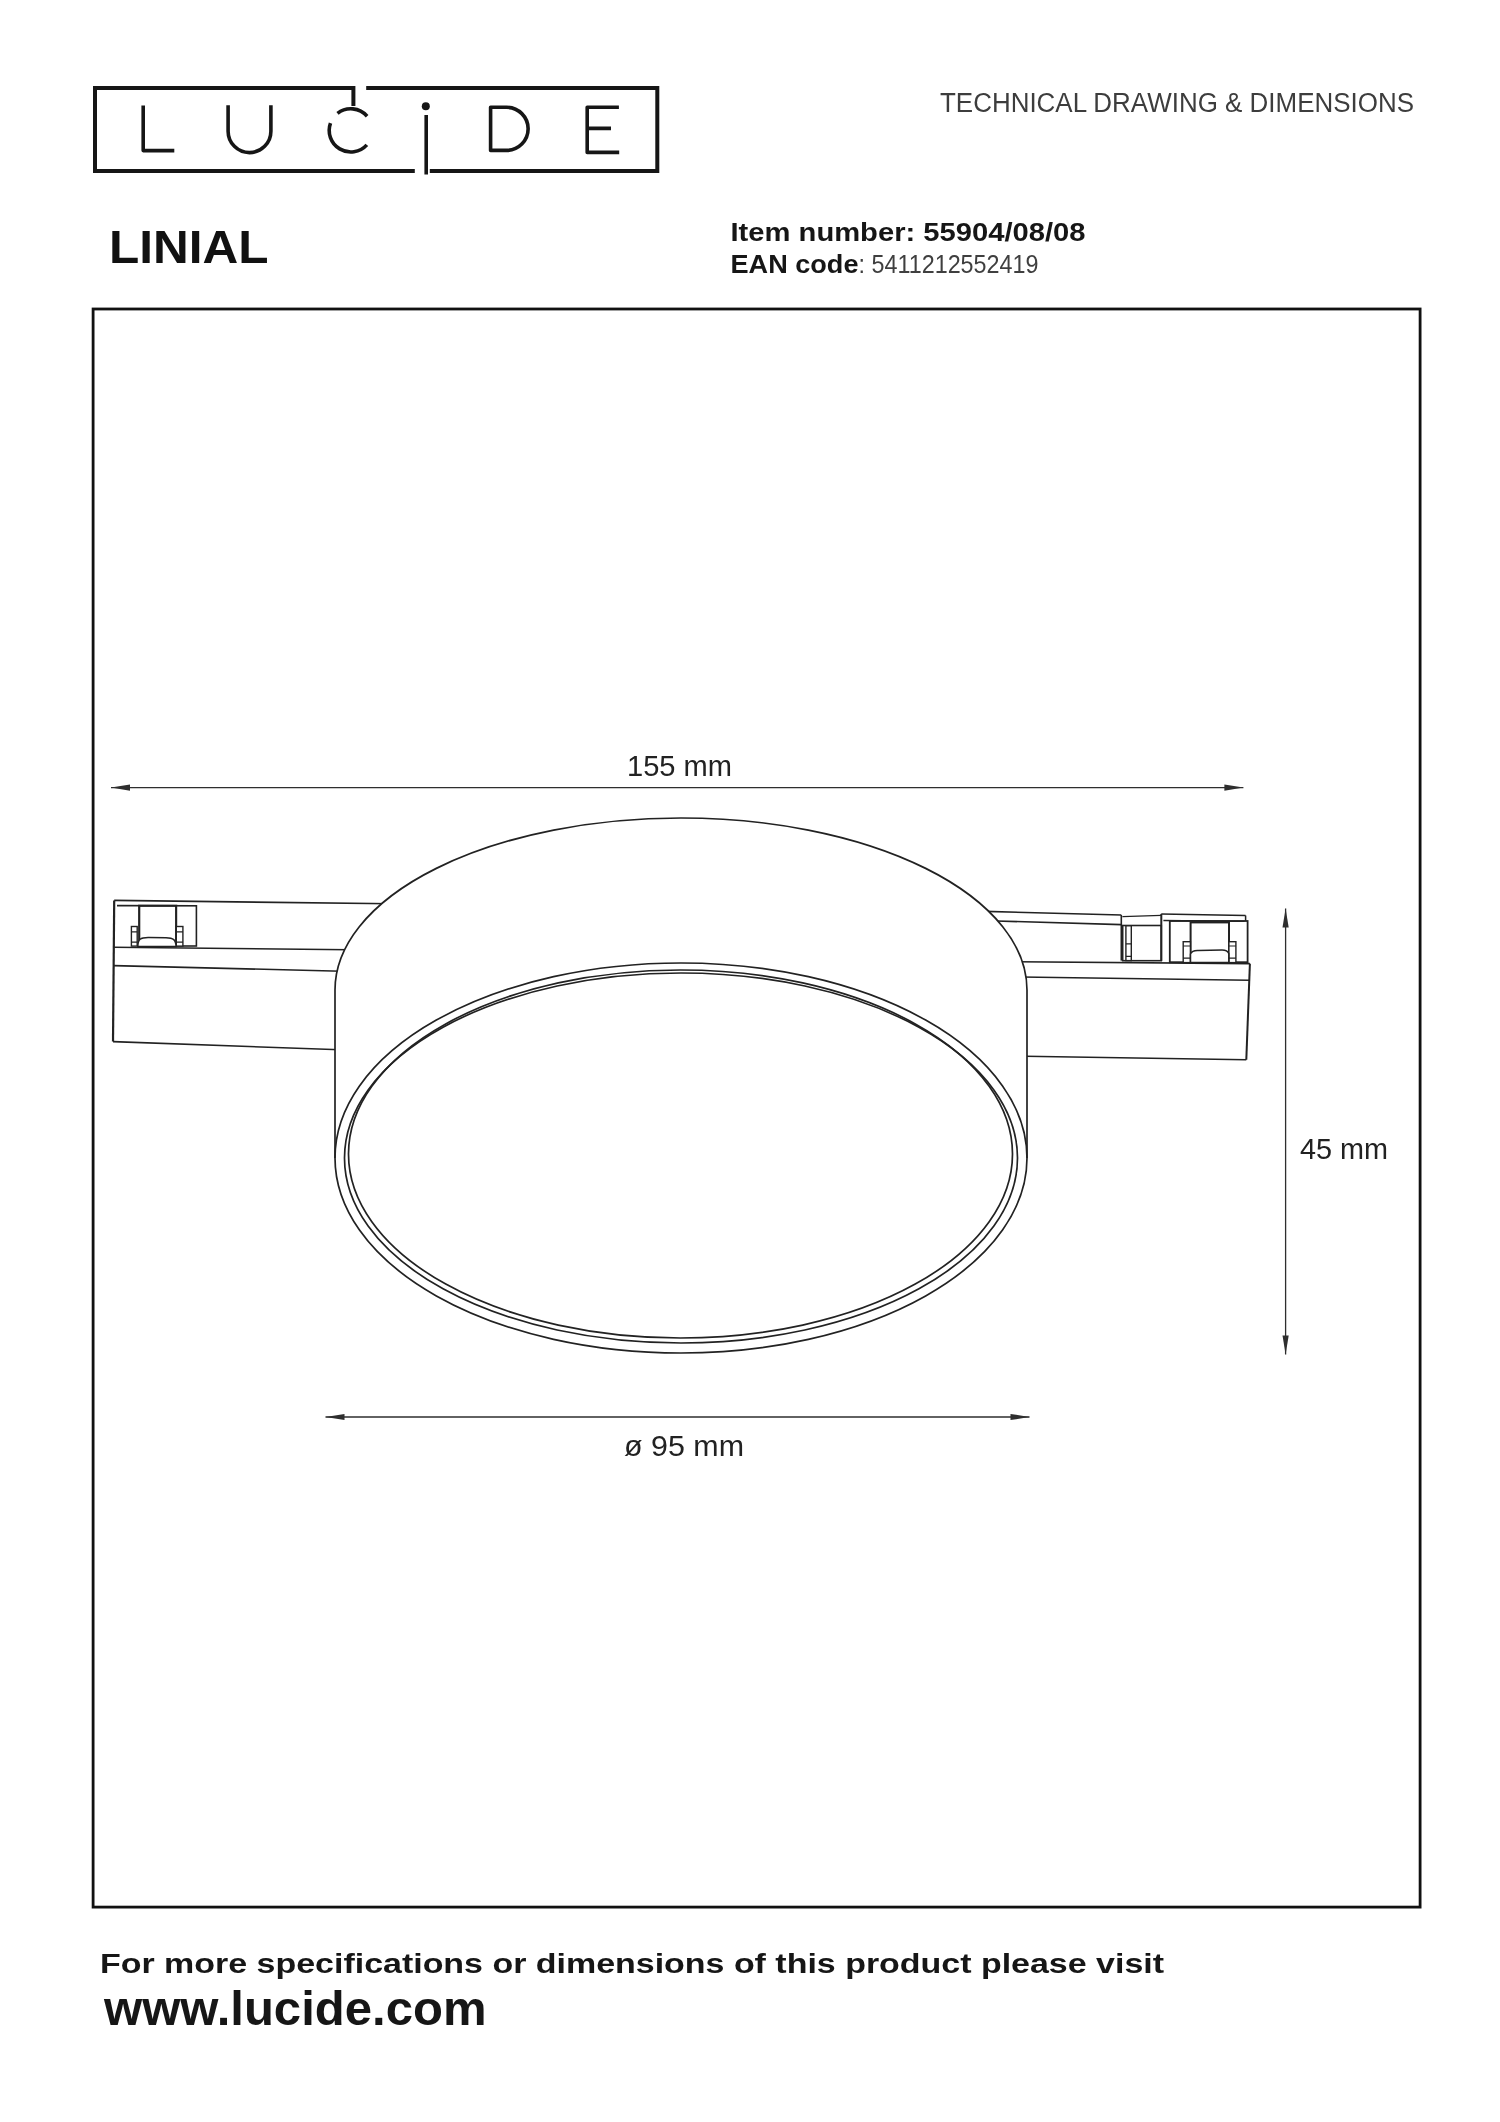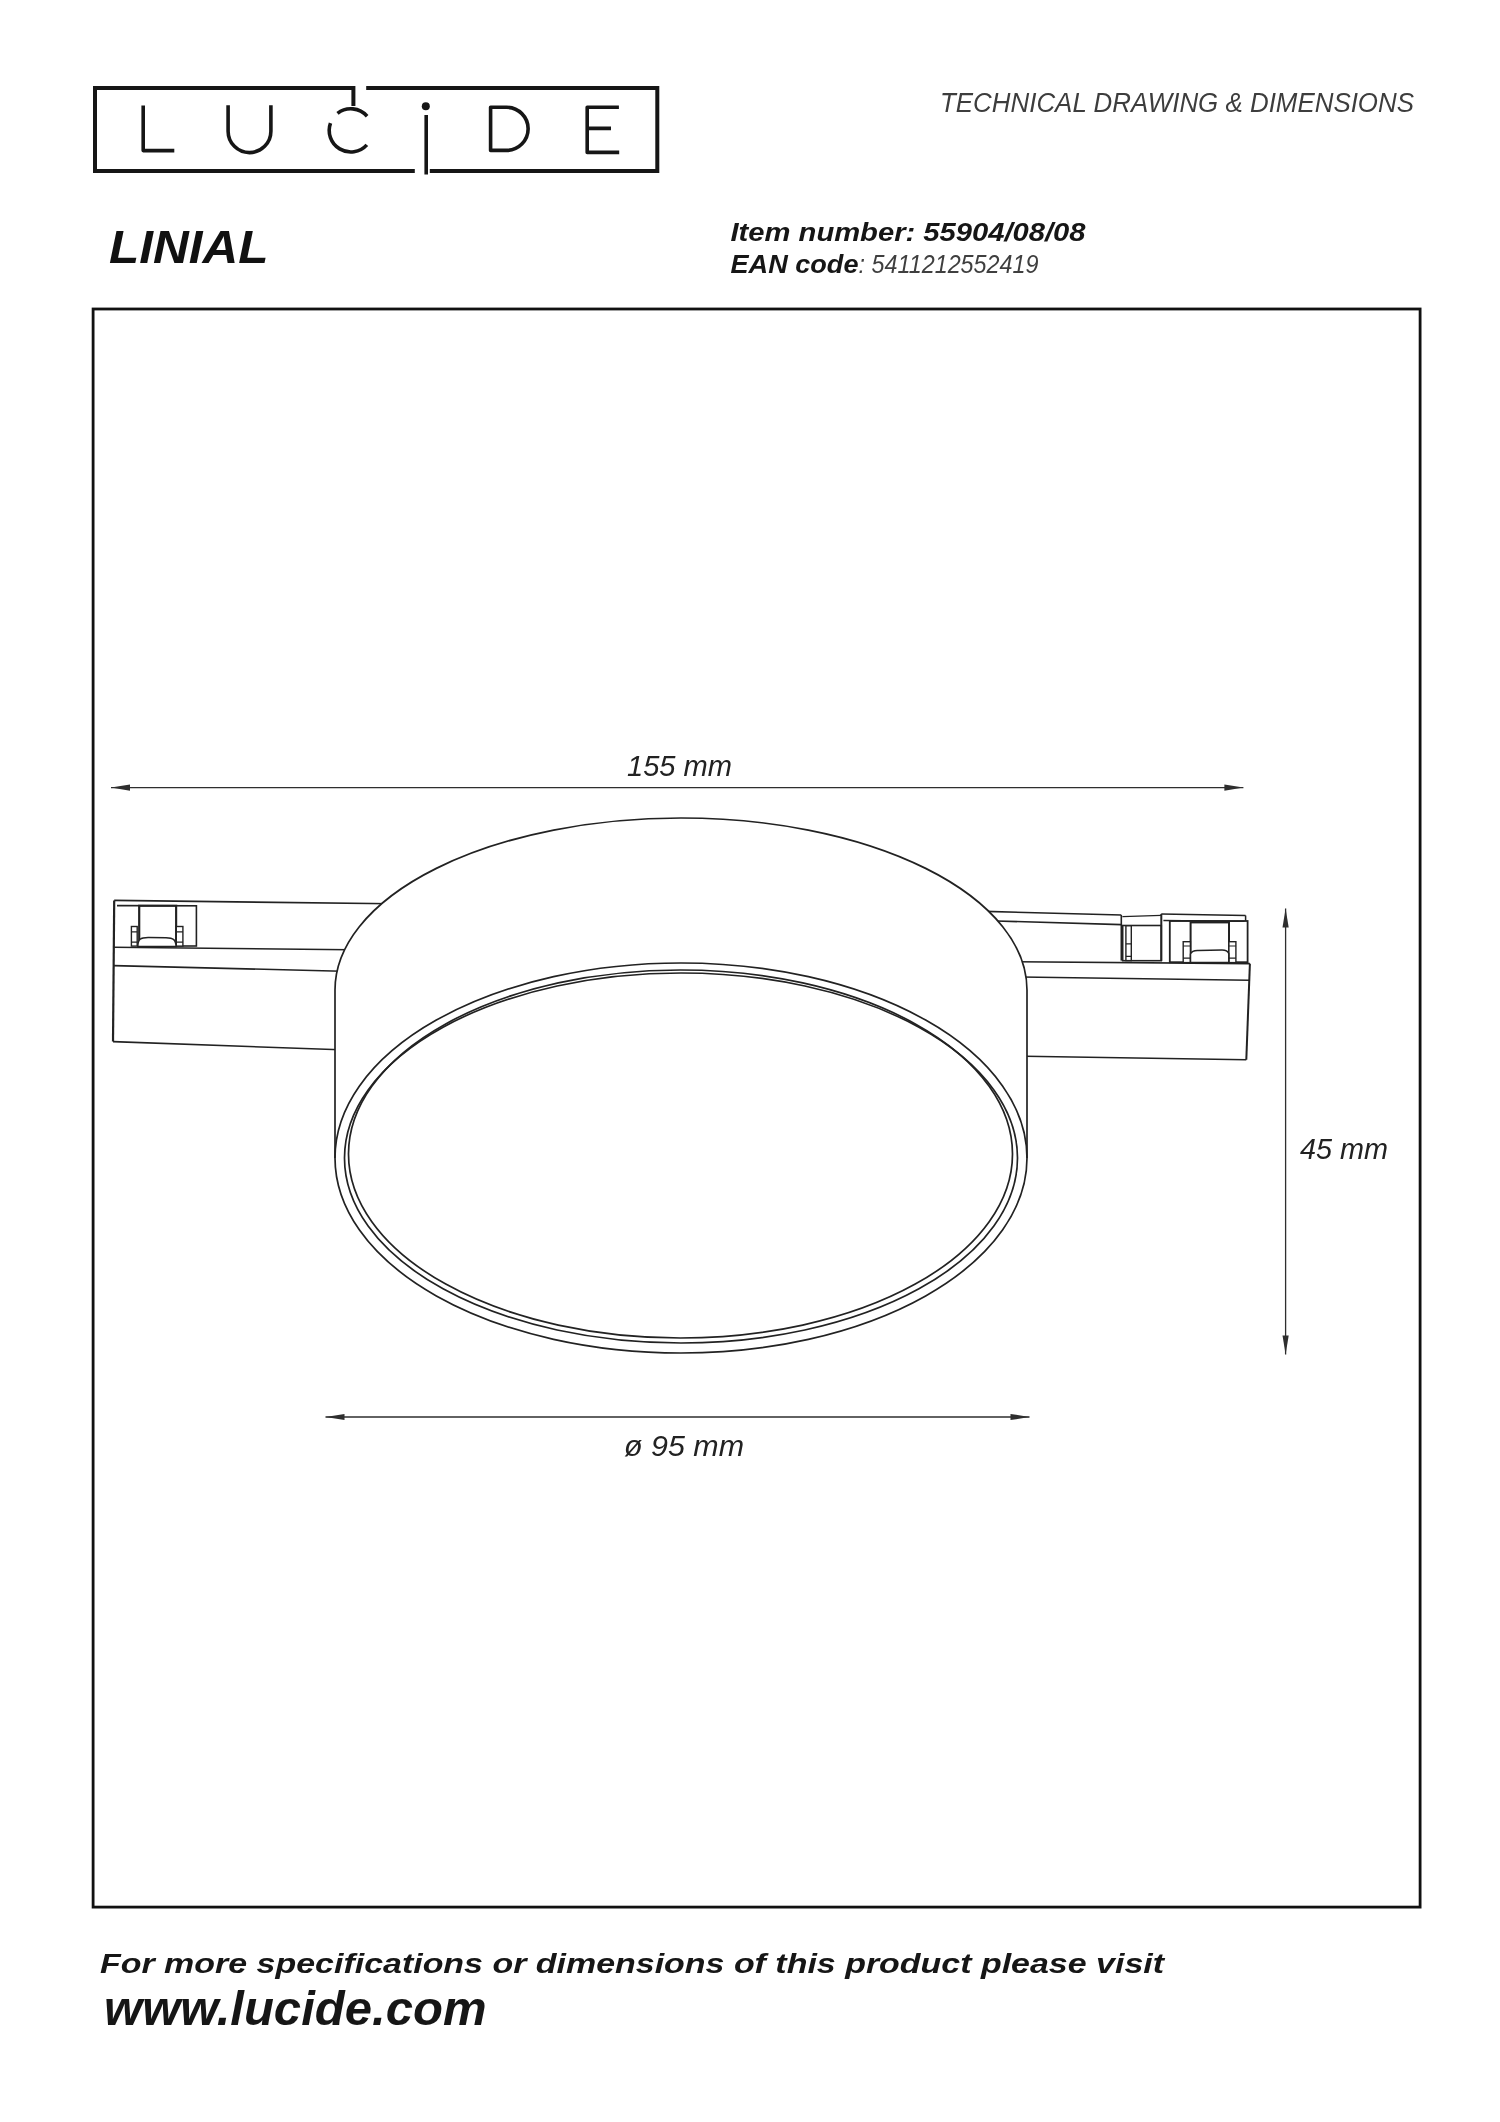--- a/index.html
+++ b/index.html
@@ -1,17 +1,17 @@
 <!DOCTYPE html>
 <html><head>
 <meta charset="utf-8">
 <style>
   html,body{margin:0;padding:0;background:#fff;}
   .page{position:relative;width:1484px;height:2122px;background:#fff;overflow:hidden;
-        font-family:"Liberation Sans", sans-serif;font-style:italic;}
+        font-family:"Liberation Sans", sans-serif;}
   svg{position:absolute;left:0;top:0;}
   text{font-family:"Liberation Sans", sans-serif;}
 </style>
 </head>
 <body>
 <div class="page">
 <svg width="1500" height="2122" viewBox="0 0 1500 2122">
 
 <g stroke="#161616" stroke-width="4" fill="none">
   <path d="M353.4,106 L353.4,88 L95,88 L95,171 L414.8,171"></path>

